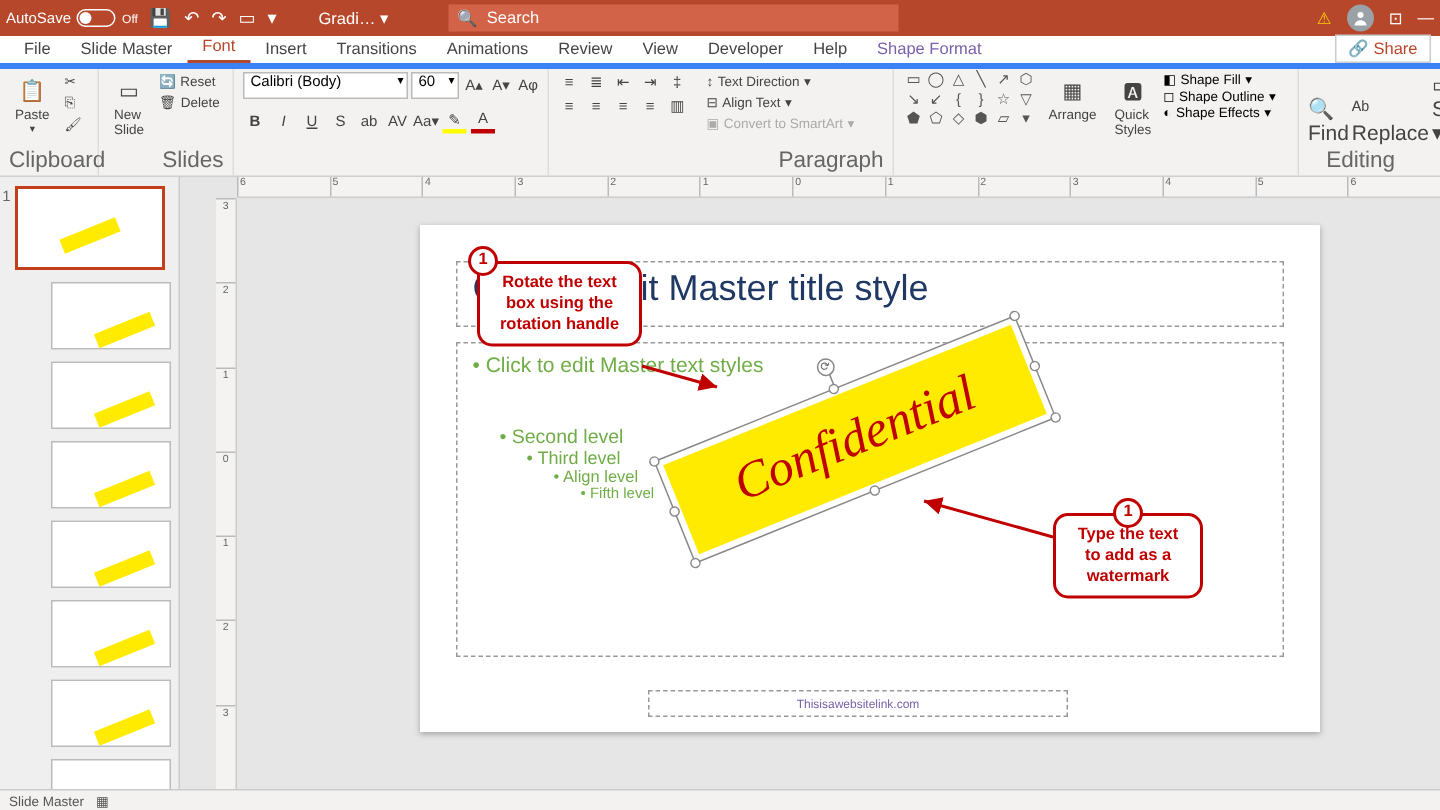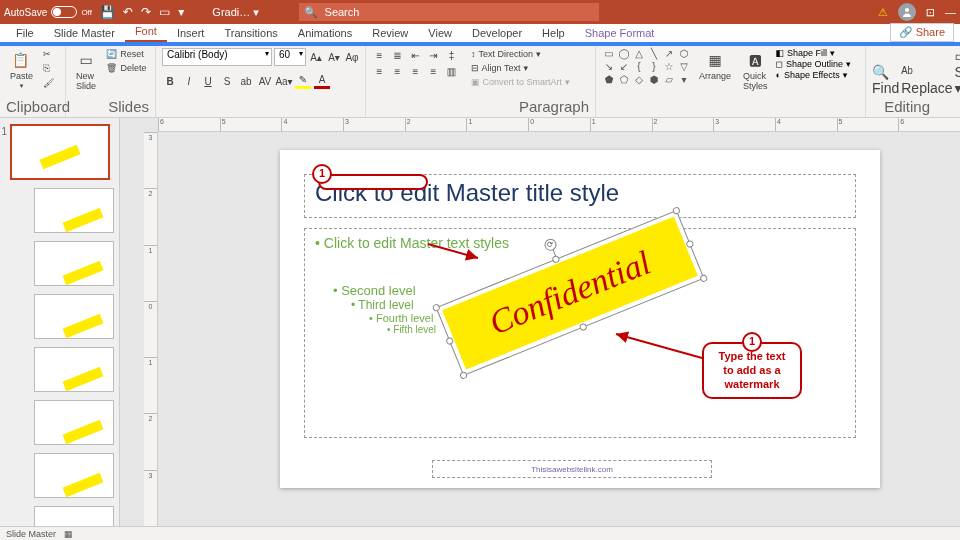--- a/index.html
+++ b/index.html
@@ -321,21 +321,21 @@
         <span>2</span>
         <span>3</span>
     </div>
     <div class="slide">
       <div class="title-ph">Click to edit Master title style</div>
       <div class="body-ph">
         <ul>
           <li>Click to edit Master text styles</li>
           <li class="l2">Second level</li>
           <li class="l3">Third level</li>
-          <li class="l4">Fourth level</li>
+          <li class="l4">Align level</li>
           <li class="l5">Fifth level</li>
         </ul>
       </div>
       <div class="footer-ph">Thisisawebsitelink.com</div>
 
       <div class="watermark-box">
         <div class="rot-line"></div>
         <div class="rot-handle">⟳</div>
         <div class="txt">Confidential</div>
         <div class="handle" style="left:-4px;top:-4px;"></div>
@@ -344,20 +344,21 @@
         <div class="handle" style="right:-4px;bottom:-4px;"></div>
         <div class="handle" style="left:50%;top:-4px;margin-left:-4px;"></div>
         <div class="handle" style="left:50%;bottom:-4px;margin-left:-4px;"></div>
         <div class="handle" style="left:-4px;top:50%;margin-top:-4px;"></div>
         <div class="handle" style="right:-4px;top:50%;margin-top:-4px;"></div>
       </div>
     </div>
 
     <div class="callout" style="left:198px; top:56px; width:110px;">
       <div class="badge" style="left:-8px;">1</div>
+      <span>Rotate the text box using the rotation handle</span>
     </div>
     <svg class="arrow" style="left:308px; top:120px;" width="60" height="30">
       <defs>
           <marker id="ah1" markerWidth="8" markerHeight="8" refX="6" refY="3" orient="auto">
             <path d="M0,0 L6,3 L0,6 Z" fill="#c00000"></path>
           </marker>
         </defs>
       <line x1="0" y1="6" x2="50" y2="20" stroke="#c00000" stroke-width="2" marker-end="url(#ah1)"></line>
     </svg>
 

